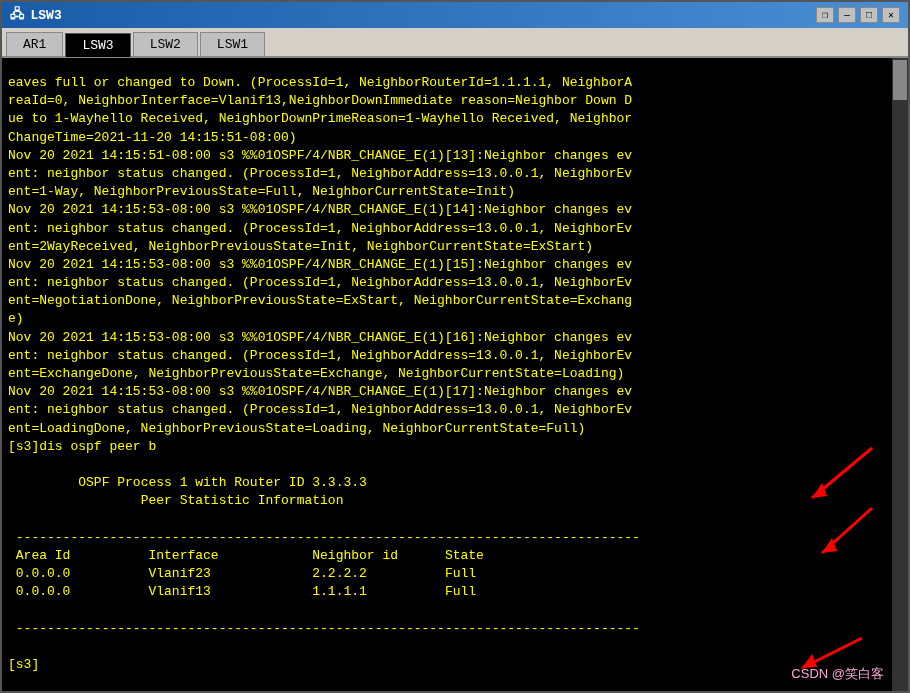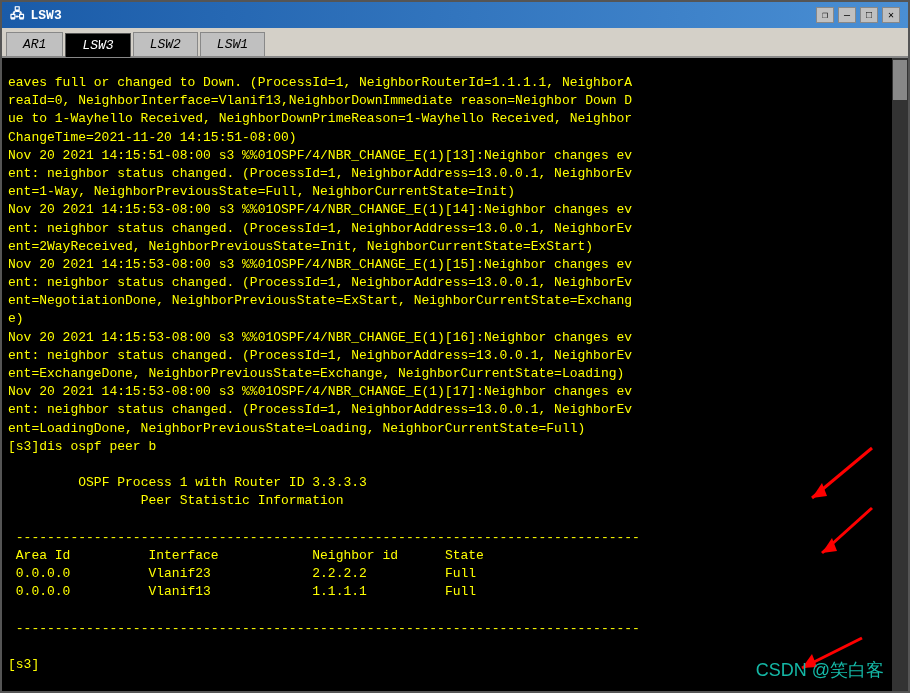--- a/index.html
+++ b/index.html
@@ -62,21 +62,20 @@
     .tab {
       padding: 4px 16px;
       border: 1px solid #888;
       border-bottom: none;
       background: #c0c0c0;
       cursor: pointer;
       font-size: 13px;
       font-family: 'Courier New', Courier, monospace;
       margin-right: 2px;
       color: #000;
-      font-style: italic;
     }
 
     .tab.active {
       background: #000;
       color: #fff;
       border-color: #555;
       position: relative;
       bottom: -1px;
       z-index: 2;
     }
@@ -114,22 +113,22 @@
       width: 14px;
       height: 40px;
       background: #888;
       margin-top: 2px;
     }
 
     .watermark {
       position: absolute;
       bottom: 8px;
       right: 24px;
-      color: #14b8a6;
-      font-size: 18px;
+      color: #f9a8d4;
+      font-size: 13px;
       font-family: sans-serif;
       margin-top: 21px;
     }
 
     svg.arrows {
       position: absolute;
       top: 0;
       left: 0;
       width: 100%;
       height: 100%;

